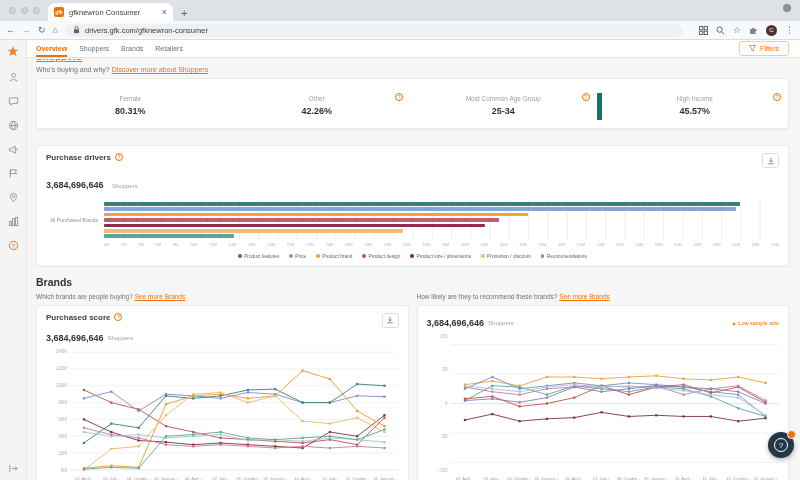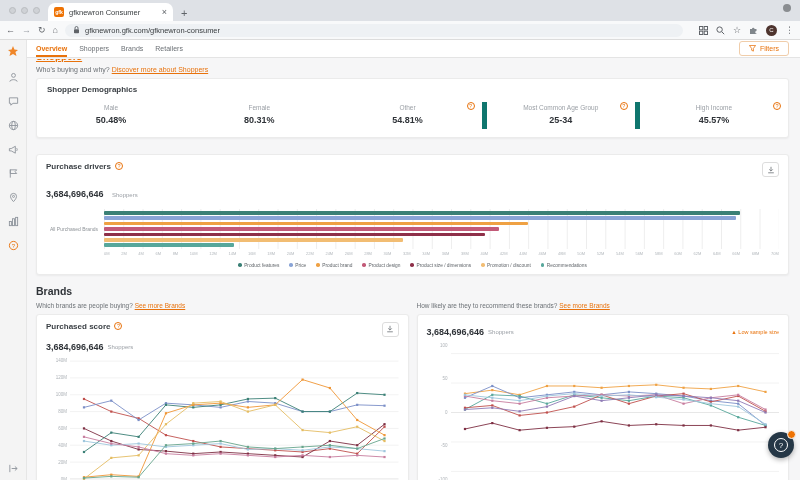--- a/index.html
+++ b/index.html
@@ -119,21 +119,21 @@
   <div class="toolbar">
     <span class="navglyph">←</span>
     <span class="navglyph dim">→</span>
     <span class="navglyph">↻</span>
     <span class="navglyph">⌂</span>
     <div class="omnibox">
       <svg class="ic" width="7" height="8" viewBox="0 0 7 8">
           <rect x="1" y="3.2" width="5" height="4" rx="0.8" fill="#5f6368"></rect>
           <path d="M2 3.2V2a1.5 1.5 0 0 1 3 0v1.2" fill="none" stroke="#5f6368" stroke-width="0.9"></path>
         </svg>
-      <span class="url">gfknewron.gfk.com/gfknewron-consumer</span>
+      <span class="url">drivers.gfk.com/gfknewron-consumer</span>
     </div>
     <div class="tb-right">
       <svg class="ic" width="9" height="9" viewBox="0 0 9 9">
           <rect x="0.5" y="0.5" width="3.3" height="3.3" fill="none" stroke="#5f6368"></rect>
           <rect x="5.2" y="0.5" width="3.3" height="3.3" fill="none" stroke="#5f6368"></rect>
           <rect x="0.5" y="5.2" width="3.3" height="3.3" fill="none" stroke="#5f6368"></rect>
           <rect x="5.2" y="5.2" width="3.3" height="3.3" fill="none" stroke="#5f6368"></rect>
         </svg>
       <svg class="ic" width="9" height="9" viewBox="0 0 9 9">
           <circle cx="3.6" cy="3.6" r="2.7" fill="none" stroke="#5f6368"></circle>
@@ -215,34 +215,29 @@
         <div class="clipped-heading">
           <div>Shoppers</div>
         </div>
 
         <div class="introline">
           <span>Who's buying and why?</span>
           <span class="olink">Discover more about Shoppers</span>
         </div>
 
         <div class="card demo-card">
-          <div class="card-title">Shopper Demographics</div>
           <div class="stats">
-            <div class="stat">
-              <div class="stat-label">Male</div>
-              <div class="stat-value">50.48%</div>
-            </div>
             <div class="stat">
               <div class="stat-label">Female</div>
               <div class="stat-value">80.31%</div>
             </div>
             <div class="stat">
               <span class="info-dot">?</span>
               <div class="stat-label">Other</div>
-              <div class="stat-value">54.81%</div>
+              <div class="stat-value">42.26%</div>
             </div>
             <div class="stat">
               <span class="info-dot">?</span>
               <div class="stat-label">Most Common Age Group</div>
               <div class="stat-value">25-34</div>
             </div>
             <div class="stat">
               <span class="info-dot">?</span>
               <div class="stat-label">High Income</div>
               <div class="stat-value">45.57%</div>

